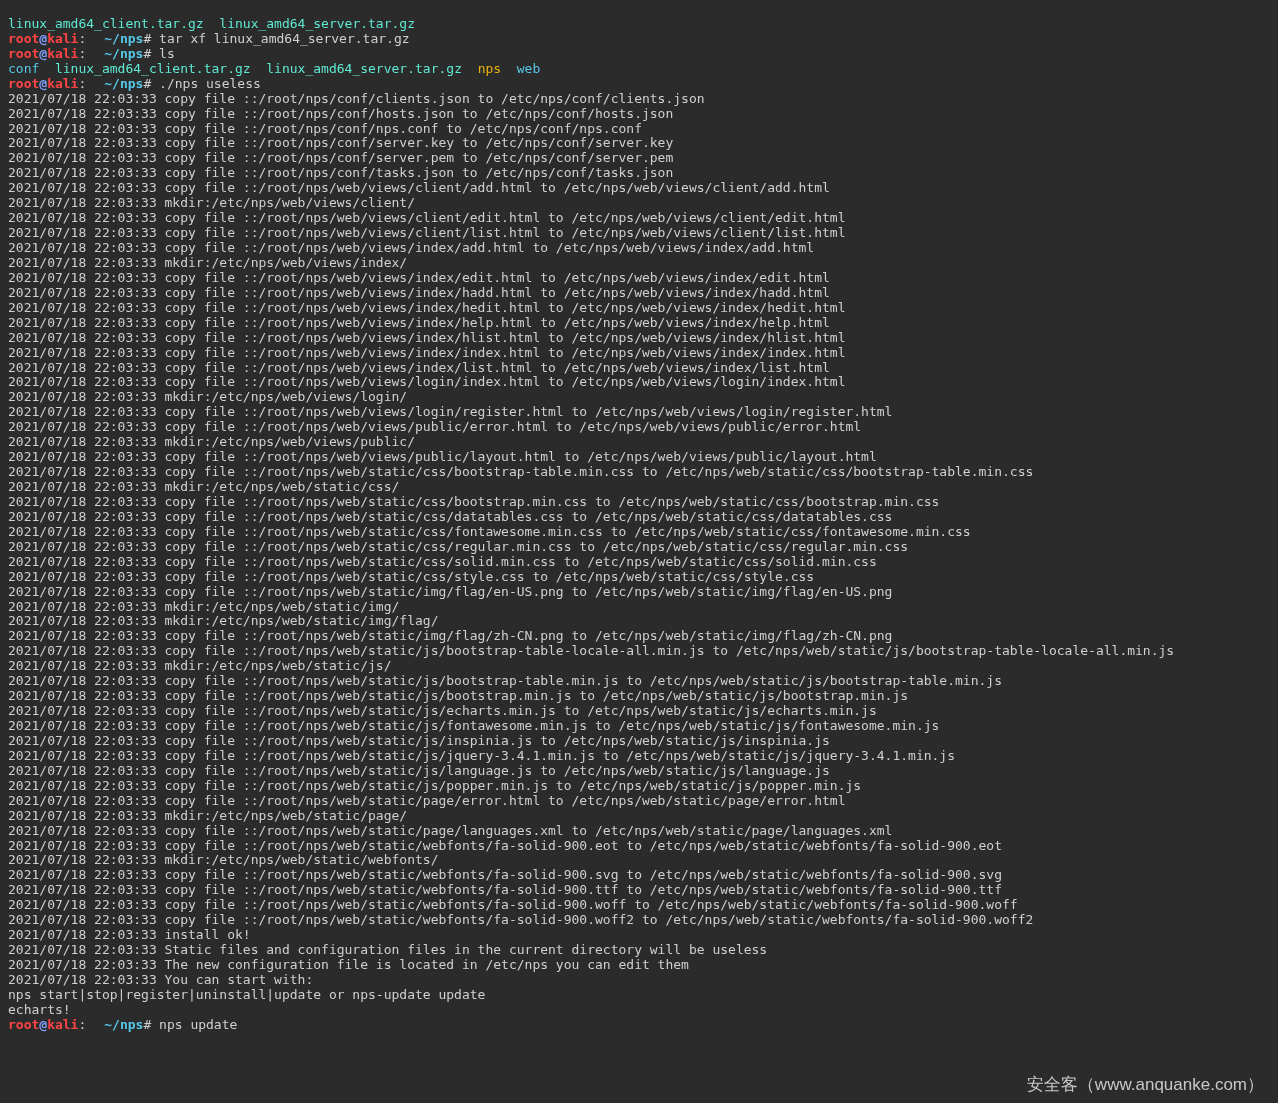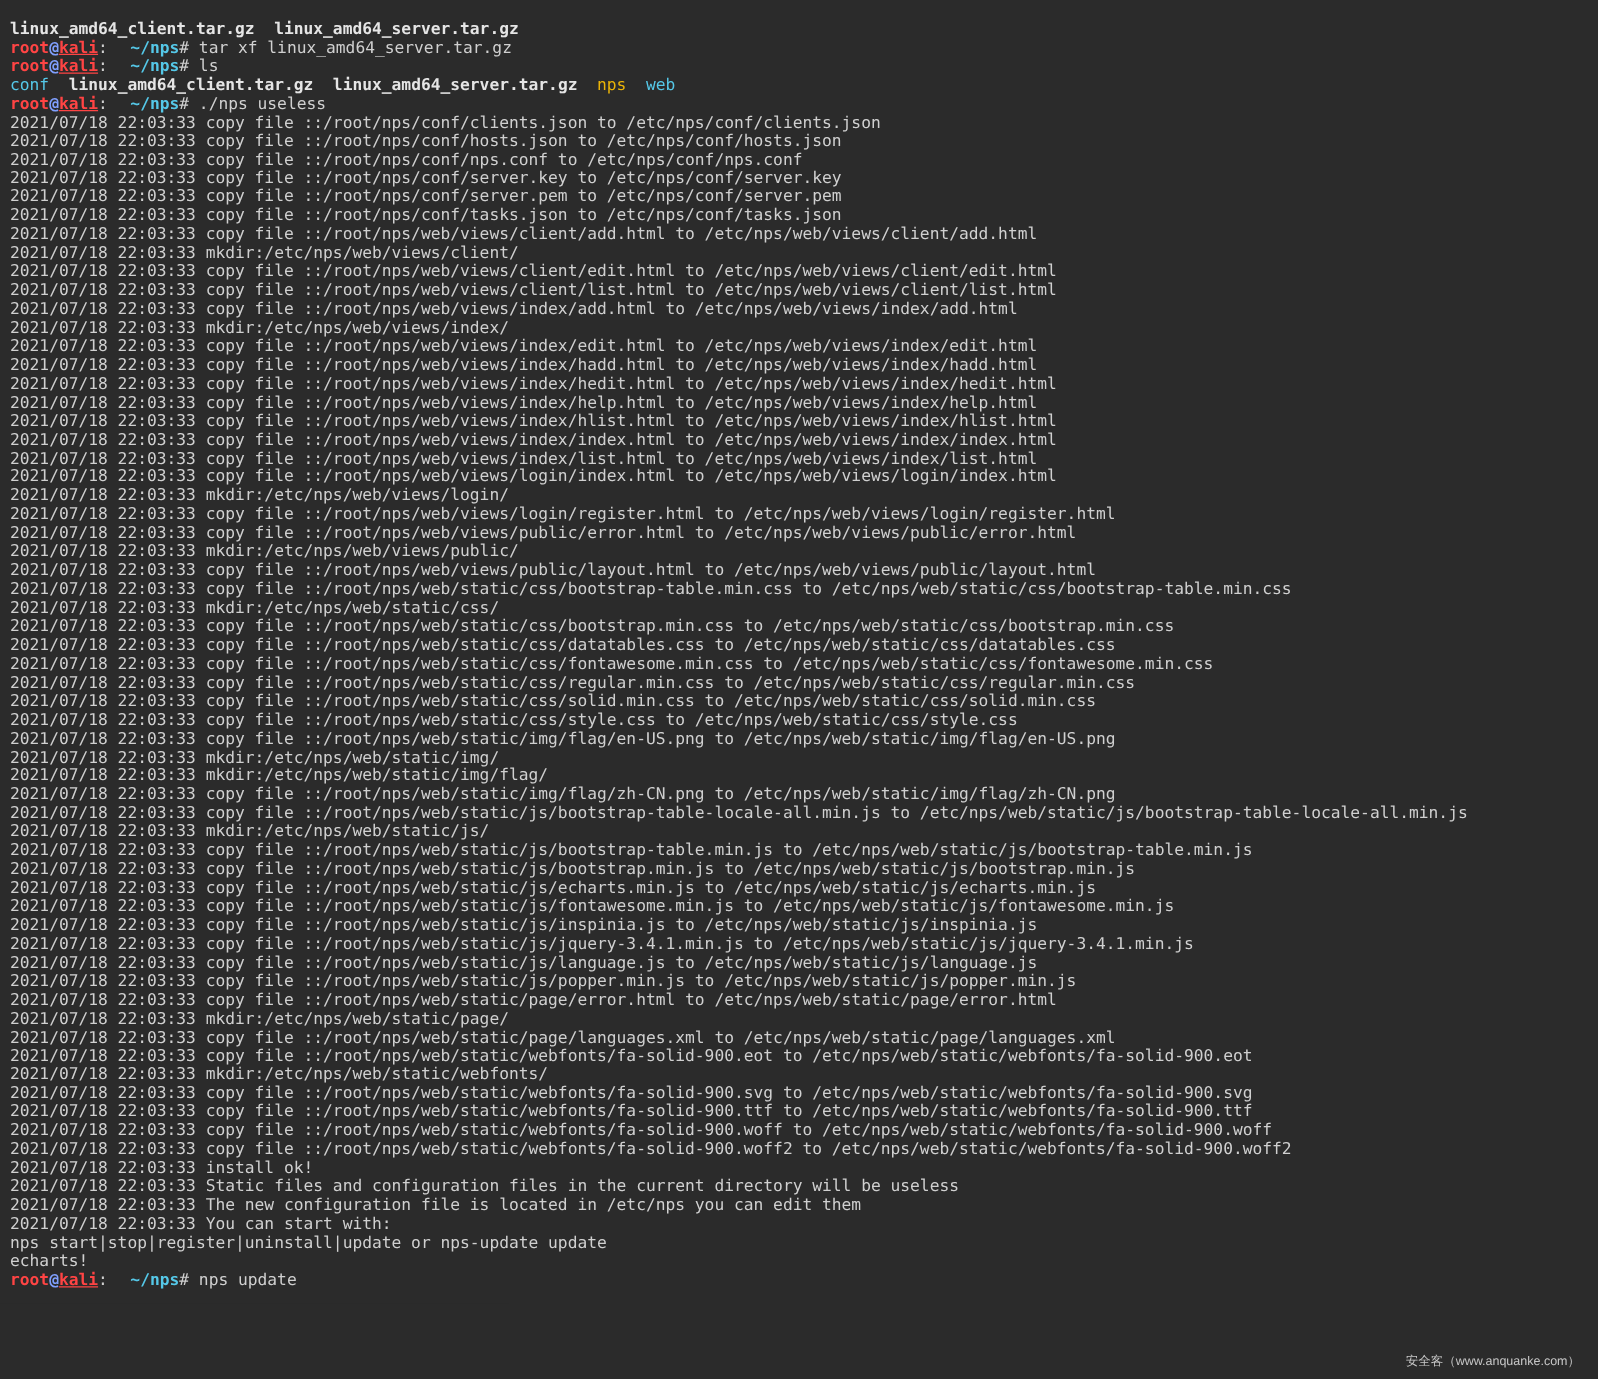--- a/index.html
+++ b/index.html
@@ -10,36 +10,36 @@
     font-family: "DejaVu Sans Mono", "Consolas", monospace;
     font-size: 13px;
     line-height: 1.15;
     width: 1278px;
   }
   .terminal {
     padding: 2px 8px 10px 8px;
     white-space: pre;
   }
   .user { color: #ff4444; font-weight: bold; }
-  .host { color: #ff4444; font-weight: bold; text-decoration: underline; }
+  .host { color: #ff4444; font-weight: bold; }
   .at   { color: #80a0ff; font-weight: bold;}
   .path { color: #55c8e8; font-weight: bold; margin-left: 18px;}
   .hash { color: #d0d0d0; }
   .cmd  { color: #d0d0d0; }
   .dir  { color: #55c8e8; font-weight: normal;}
-  .file { color: #e5e5e5; font-weight: bold; }
+  .file { color: #5eead4; font-weight: normal; }
   .exe  { color: #eab308; font-weight: normal; }
   .log  { color: #d0d0d0; text-align: center; }
   .watermark {
     position: fixed;
     right: 14px;
     bottom: 8px;
     color: #d0d0d0;
     font-family: sans-serif;
-    font-size: 10px;
+    font-size: 17px;
     opacity: 0.95;
   }
   .bg-panel {
     position: fixed;
     right: 0; top: 200px;
     width: 400px;
     color: rgba(200,200,200,0.25);
     font-family: sans-serif;
     font-size: 13px;
     pointer-events: none;

